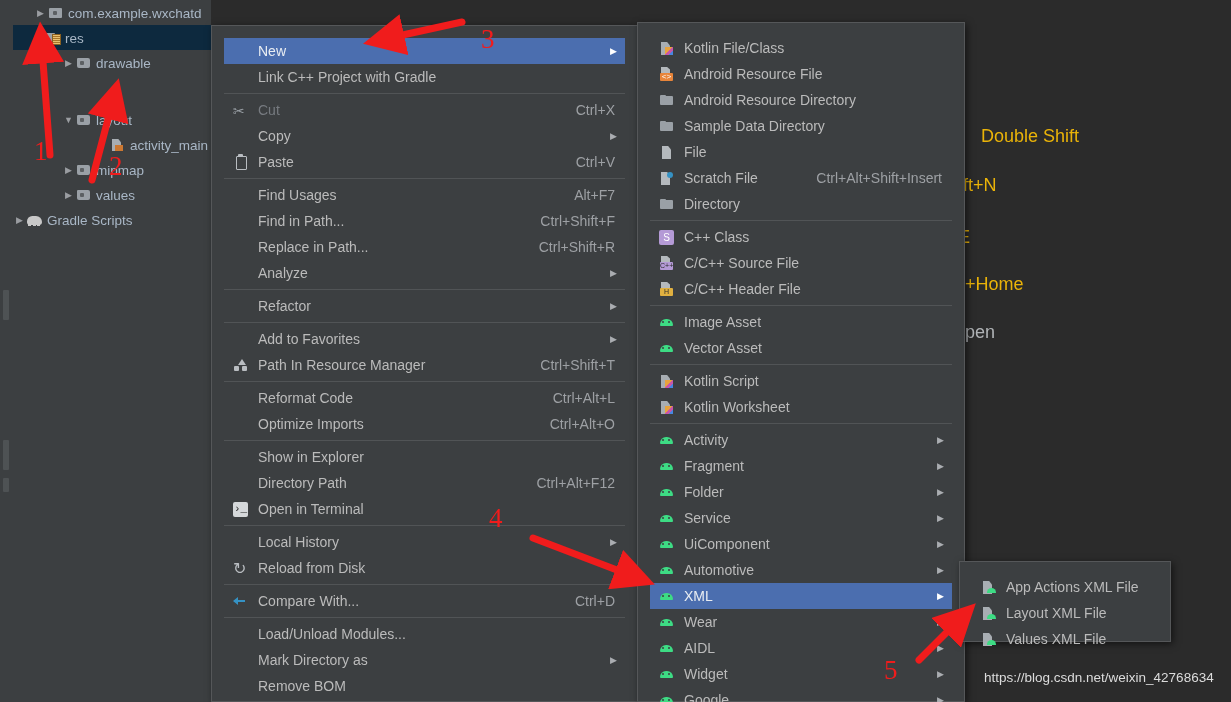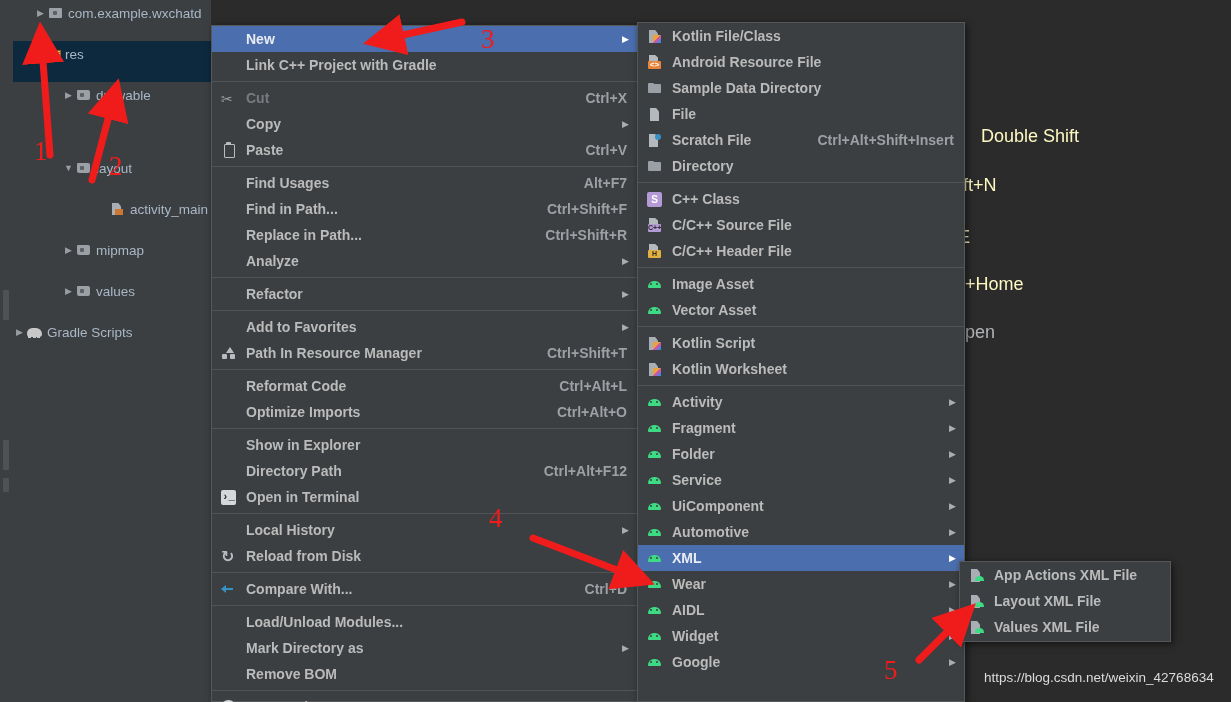--- a/index.html
+++ b/index.html
@@ -9,42 +9,42 @@
     font-family:"Liberation Sans","DejaVu Sans",sans-serif;
     font-size:13.5px;color:#bbbbbb;
     -webkit-font-smoothing:antialiased;
   }
   
   #editor-bg{position:absolute;left:0;top:0;width:1231px;height:702px;background:#2b2b2b;}
   #tool-rail{position:absolute;left:0;top:0;width:13px;height:702px;background:#3c3f41;border-right:1px solid #2b2b2b;}
   .rail-tab{position:absolute;left:3px;width:6px;height:30px;background:#4e5254;border-radius:1px;}
   
   #project-panel{position:absolute;left:13px;top:0;width:198px;height:702px;background:#3c3f41;border-right:1px solid #2b2b2b;}
-  .tree-row{position:relative;height:41px;line-height:25px;white-space:nowrap;color:#a9b7c6;font-size:13.5px;}
+  .tree-row{position:relative;height:25px;line-height:25px;white-space:nowrap;color:#a9b7c6;font-size:13.5px;}
   .tree-row.selected{background:#0d293e;}
   .tree-row .twisty{display:inline-block;width:13px;text-align:center;color:#9a9da1;font-size:9px;vertical-align:middle;}
   .tree-row .ficon{display:inline-block;width:17px;height:13px;vertical-align:middle;position:relative;margin-right:4px;}
   .lbl{vertical-align:middle;}
   
   .ic-folder::before{content:"";position:absolute;left:2px;top:1px;width:13px;height:10px;background:#9aa0a6;border-radius:1px 2px 2px 2px;}
   .ic-folder::after{content:"";position:absolute;left:5px;top:4px;width:4px;height:4px;background:#5c6063;border-radius:1px;}
   .ic-resfolder::before{content:"";position:absolute;left:0px;top:1px;width:11px;height:10px;background:#9aa0a6;border-radius:1px;}
   .ic-resfolder::after{content:"";position:absolute;left:8px;top:2px;width:7px;height:9px;background:#d6a24a;
      background-image:repeating-linear-gradient(to bottom,#e8c070 0 1px,#a8762a 1px 2px);border:1px solid #8a6020;}
   .ic-xml::before{content:"";position:absolute;left:3px;top:0px;width:9px;height:12px;background:#a8aeb3;clip-path:polygon(0 0,70% 0,100% 28%,100% 100%,0 100%);}
   .ic-xml::after{content:"";position:absolute;left:6px;top:6px;width:8px;height:6px;background:#cc7832;}
   .ic-gradle::before{content:"";position:absolute;left:1px;top:2px;width:15px;height:9px;background:#c8c8c8;
      border-radius:7px 8px 4px 4px;}
   .ic-gradle::after{content:"";position:absolute;left:2px;top:8px;width:3px;height:4px;background:#c8c8c8;
      box-shadow:5px 0 0 #c8c8c8,9px 0 0 #c8c8c8;}
   .ic-pkg::before{content:"";position:absolute;left:2px;top:1px;width:13px;height:10px;background:#9aa0a6;border-radius:1px;}
   .ic-pkg::after{content:"";position:absolute;left:6px;top:4px;width:4px;height:4px;background:#5c6063;border-radius:1px;}
   
   .menu{position:absolute;background:#3c3f41;border:1px solid #555759;box-shadow:2px 2px 7px rgba(0,0,0,.55);
-        padding:0;box-sizing:border-box;font-weight:bold;}
+        padding:12px;box-sizing:border-box;}
   .mi{position:relative;height:26px;line-height:26px;white-space:nowrap;cursor:default;color:#bbbbbb;}
   .mi.sel{background:#4b6eaf;color:#e9edf2;}
   .mi.disabled{color:#777b80;text-align:right;}
   .mi .mtext{position:absolute;left:34px;top:0;font-size:14px;}
   .mi .mkey{position:absolute;right:10px;top:0;font-size:14px;color:#9da0a4;}
   .mi .marrow{position:absolute;right:8px;top:0;font-size:9px;color:#aaadb1;}
   .mi.sel .marrow{color:#ffffff;}
   .mi .micon{position:absolute;left:9px;top:6px;width:15px;height:15px;}
   .msep{height:1px;background:#515456;margin:3px 0;}
   
@@ -101,21 +101,21 @@
      font-size:7px;line-height:8px;text-align:center;border-radius:1px;}
   .i-cppclass{position:relative;display:block;width:15px;height:15px;background:#b49ad6;border-radius:2px;}
   .i-cppclass::before{content:"S";position:absolute;left:0;top:0;width:15px;height:15px;line-height:15px;text-align:center;
      font-size:10px;color:#ffffff;}
   .i-xmlfile{position:relative;display:block;width:15px;height:15px;}
   .i-xmlfile::before{content:"";position:absolute;left:2px;top:1px;width:9px;height:13px;background:#a8aeb3;
      clip-path:polygon(0 0,68% 0,100% 26%,100% 100%,0 100%);}
   .i-xmlfile::after{content:"";position:absolute;left:6px;top:8px;width:9px;height:5px;background:#3ddc84;
      border-radius:5px 5px 0 0;}
   
-  .hint{position:absolute;color:#fef9c3;font-size:18px;white-space:nowrap;}
+  .hint{position:absolute;color:#eab308;font-size:18px;white-space:nowrap;}
   .hint.dim{color:#b0b3b6;}
   
   .ann-num{position:absolute;color:#f01c1c;font-size:27px;font-weight:400;font-family:"Liberation Serif",serif;line-height:1;}
   .ann-svg{position:absolute;left:0;top:0;width:1231px;height:702px;pointer-events:none;}
   
   #watermark{position:absolute;color:#dcdcdc;font-size:13.5px;white-space:nowrap;}
 </style>
 </head>
 <body>
 
@@ -283,20 +283,26 @@
     <div class="mi">
       <span class="micon">
         <span class="i-resfile"></span>
       </span>
       <span class="mtext">Android Resource File</span>
     </div>
     <div class="mi">
       <span class="micon">
         <span class="i-mfolder"></span>
       </span>
+      <span class="mtext">Android Resource Directory</span>
+    </div>
+    <div class="mi">
+      <span class="micon">
+        <span class="i-mfolder"></span>
+      </span>
       <span class="mtext">Sample Data Directory</span>
     </div>
     <div class="mi">
       <span class="micon">
         <span class="i-file"></span>
       </span>
       <span class="mtext">File</span>
     </div>
     <div class="mi">
       <span class="micon">

